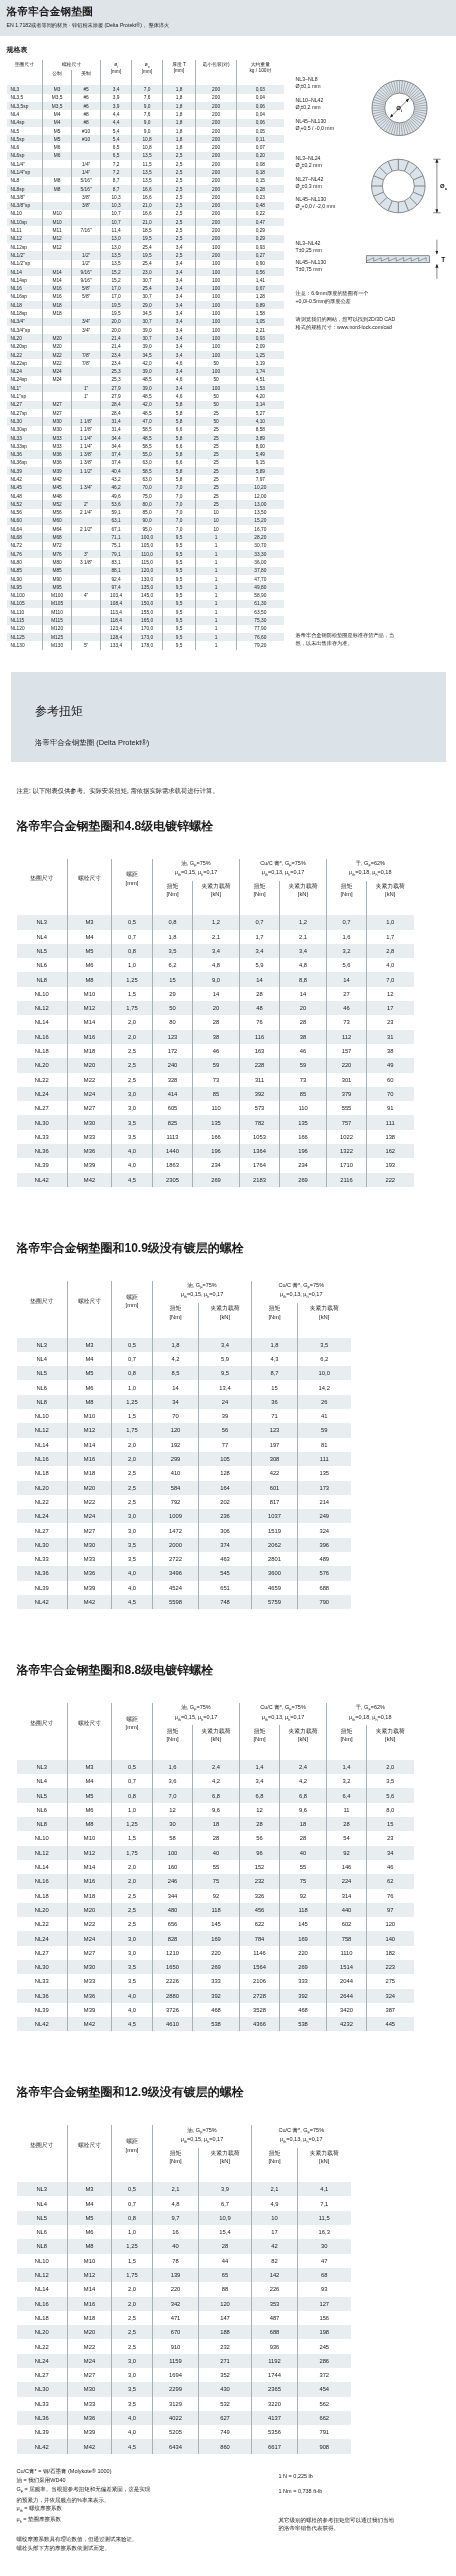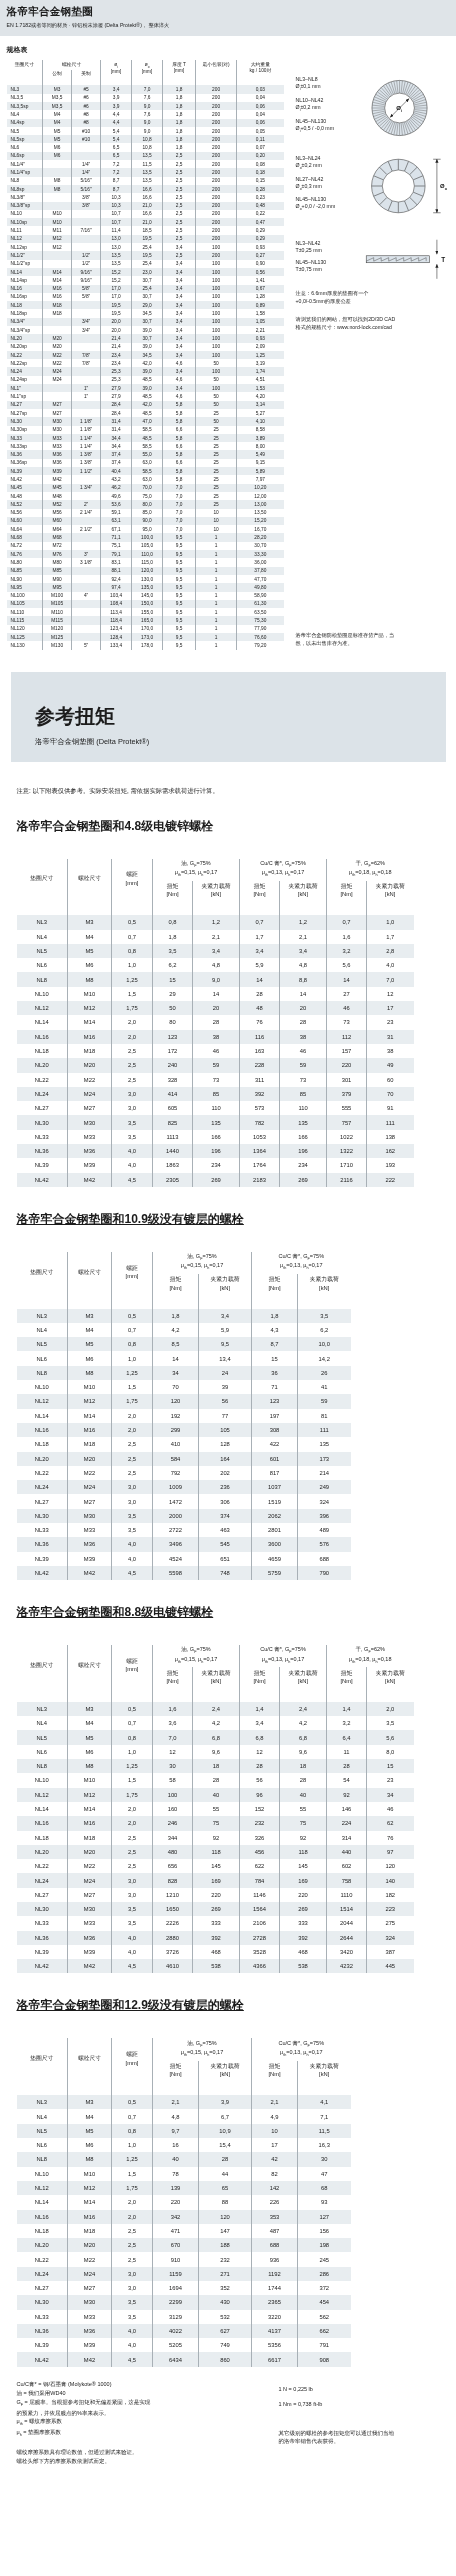--- a/index.html
+++ b/index.html
@@ -24,25 +24,25 @@
   
   .right-col{width:155px;font-size:5.2px;position:relative;padding-top:15.4px;box-sizing:border-box;}
   .diag{display:flex;align-items:center;gap:2.2px;}
   .dlabels{width:65px;flex:none;}
   .dlabels .pair{margin-bottom:5px;line-height:1.35;}
   .d-note{margin-top:8.8px;line-height:1.45;}
   .cad-note{margin-top:11px;line-height:1.45;}
   .stock-note{position:absolute;bottom:2.2px;left:0;line-height:1.45;width:138px;}
   
   .band-tq{margin:22px 11px 0;height:90px;background:#dce3e8;box-sizing:border-box;padding:31px 0 0 24px;}
-  .tq-sec-title{font-size:20px;font-weight:bold;}
-  .tq-sec-sub{font-size:7.4px;margin-top:7px;}
+  .tq-sec-title{font-size:12px;font-weight:normal;}
+  .tq-sec-sub{font-size:7.4px;margin-top:18px;}
   .tq-note{margin:25px 0 0 16.5px;font-size:6.3px;}
   .tq-title{margin:22px 0 0 16.5px;font-size:12px;font-weight:bold;}
-  .tq-title.mt-lg{margin-top:24px;text-decoration:underline;}
+  .tq-title.mt-lg{margin-top:53px;}
   .tq{margin:24px 0 0 16.5px;font-size:5.8px;table-layout:fixed;}
   .tq th{font-weight:normal;text-align:center;vertical-align:middle;line-height:1.45;}
   .tq th.grp{font-size:5.5px;padding:1.1px 1.7px 2.2px;}
   .tq th.unit{padding:1.1px 1.7px 16.5px;}
   .tq th.base{padding:0 1.7px 16.5px;}
   .tq td{height:14.3px;padding:0 2.2px;text-align:center;white-space:nowrap;overflow:hidden;}
   .tq tbody tr:nth-child(odd){background:#e8edf0;}
   
   .foot{display:flex;margin:13.2px 0 0 16.5px;gap:25px;font-size:5.5px;line-height:1.6;}
   .foot-left{width:237px;}

